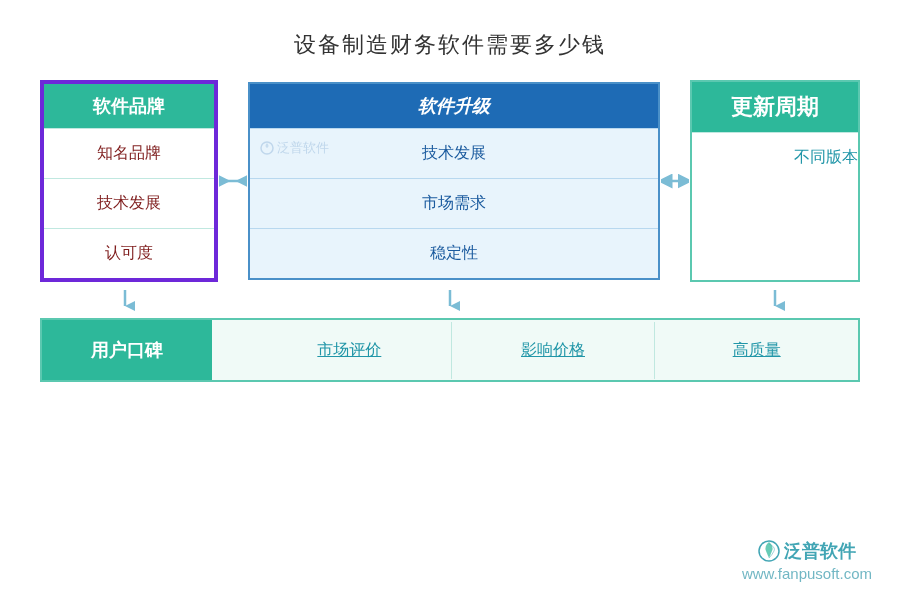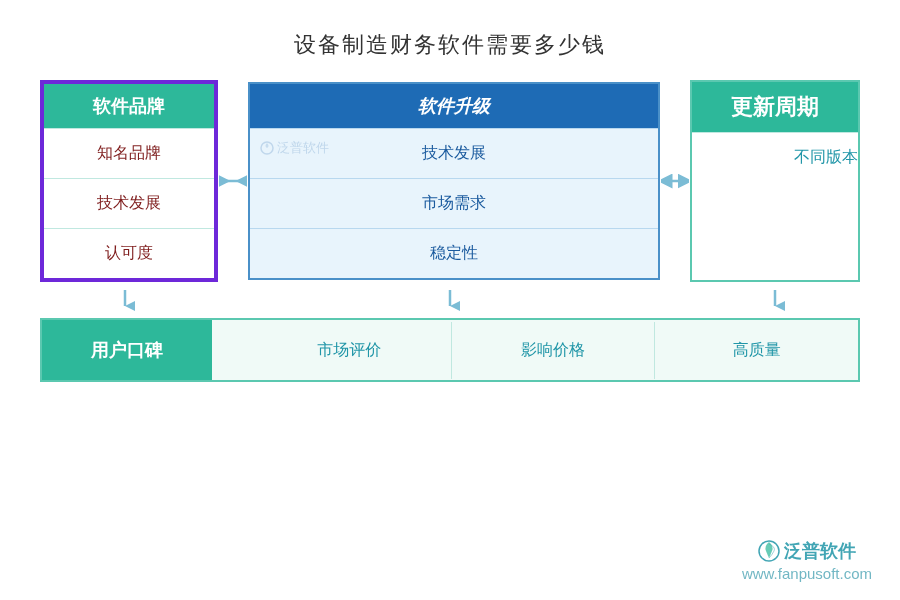--- a/index.html
+++ b/index.html
@@ -187,20 +187,21 @@
       display: flex;
       align-items: center;
       justify-content: space-around;
     }
     .bottom-item {
       font-size: 16px;
       color: #2196a8;
       padding: 18px 0;
       text-align: center;
       flex: 1;
+      text-decoration: underline;
     }
     .bottom-item + .bottom-item {
       border-left: 1px solid #c0e8e0;
     }
 
     
     .arrow-h {
       display: inline-block;
     }
 

